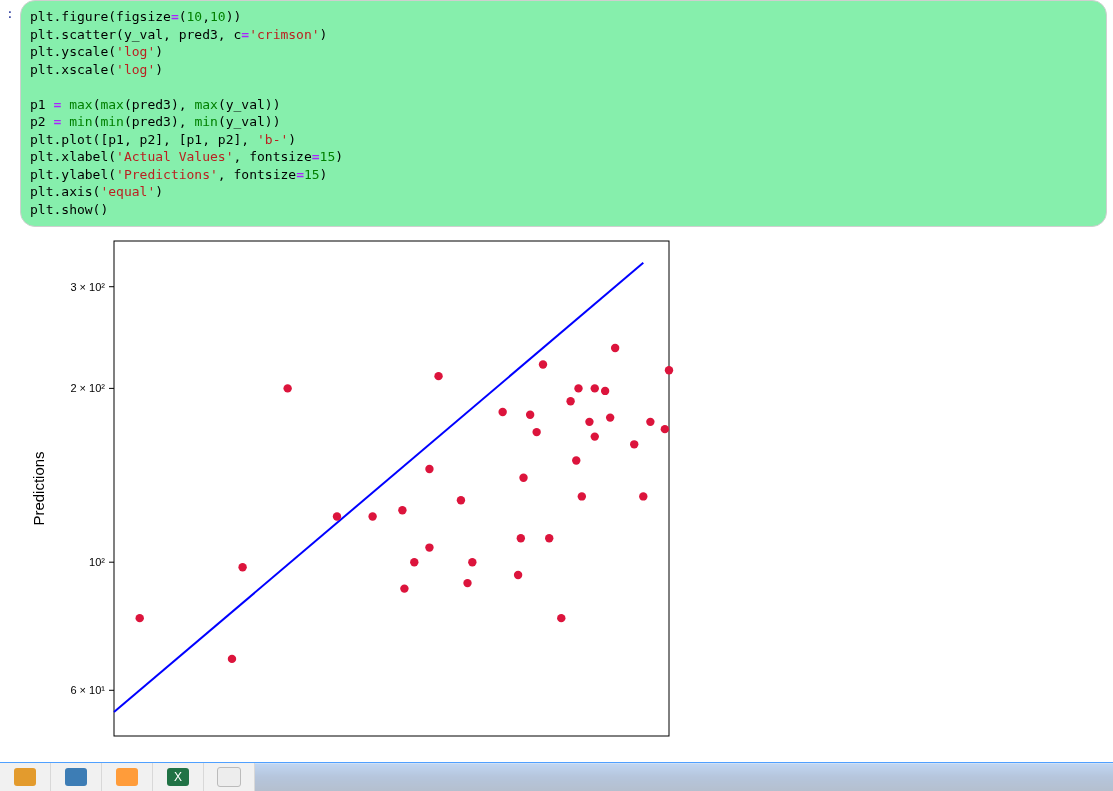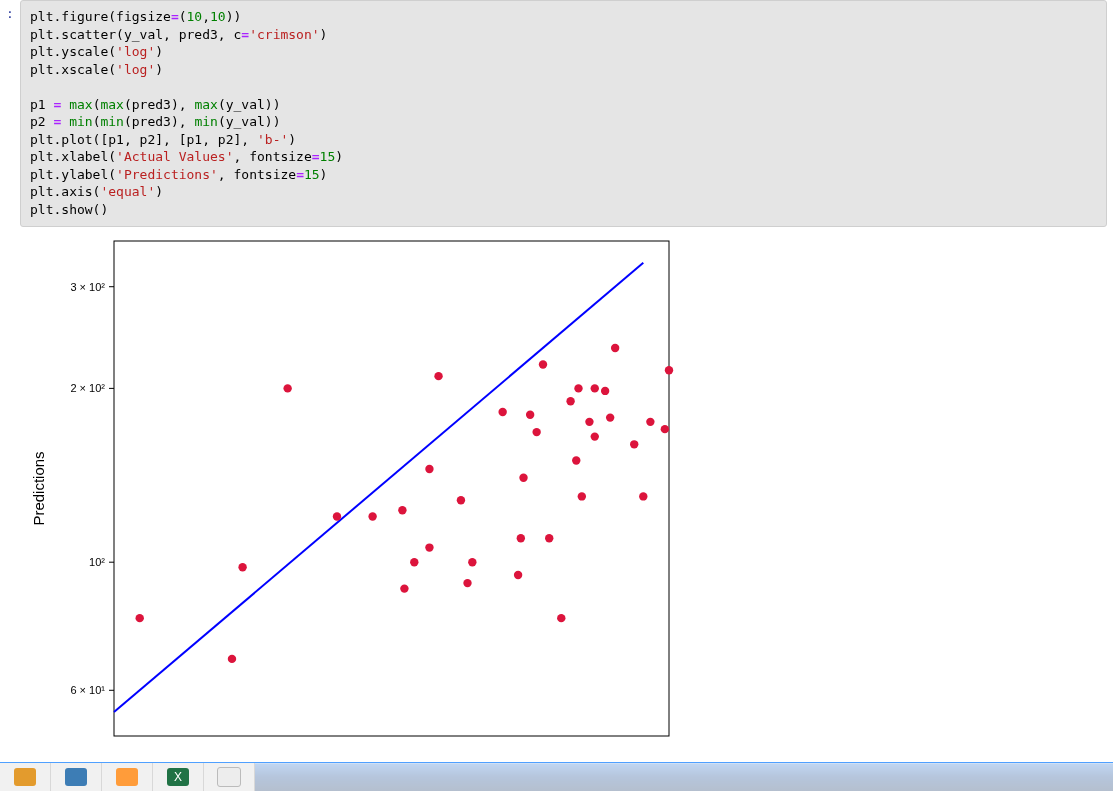--- a/index.html
+++ b/index.html
@@ -1,19 +1,19 @@
 <!DOCTYPE html>
 <html><head>
 <meta charset="utf-8">
 <style>
   html, body { margin:0; padding:0; background:#fff; font-family:Arial,Helvetica,sans-serif; }
   body { width:1113px; height:791px; position:relative; overflow:hidden; }
   .cell { display:flex; align-items:flex-start; padding:0 6px; }
   .prompt { color:#303F9F; font-family:Consolas,Menlo,monospace; font-size:13px; padding:6px 6px 0 0; min-width:8px; user-select:none;}
-  .code-block { flex:1; background:#e5e5e5; border:1px solid #cfcfcf; border-radius:3px; padding:7px 9px; font-family:Consolas,Menlo,monospace; font-size:13px; color:#000; line-height:1.35; white-space:pre; }
+  .code-block { flex:1; background:#86efac; border:1px solid #cfcfcf; border-radius:15px; padding:7px 9px; font-family:Consolas,Menlo,monospace; font-size:13px; color:#000; line-height:1.35; white-space:pre; }
   .tok-bi { color:#008000; }
   .tok-num { color:#008000; }
   .tok-str { color:#BA2121; }
   .tok-op { color:#AA22FF; font-weight:bold; }
   .tok-id { color:#000; }
   .output { margin:4px 0 0 14px; }
   svg { display:block; }
   .tick-label { font-size:11px; }
   .axis-title { font-size:15px; fill:#000; }
   .taskbar { position:absolute; bottom:0; left:0; right:0; height:28px;

